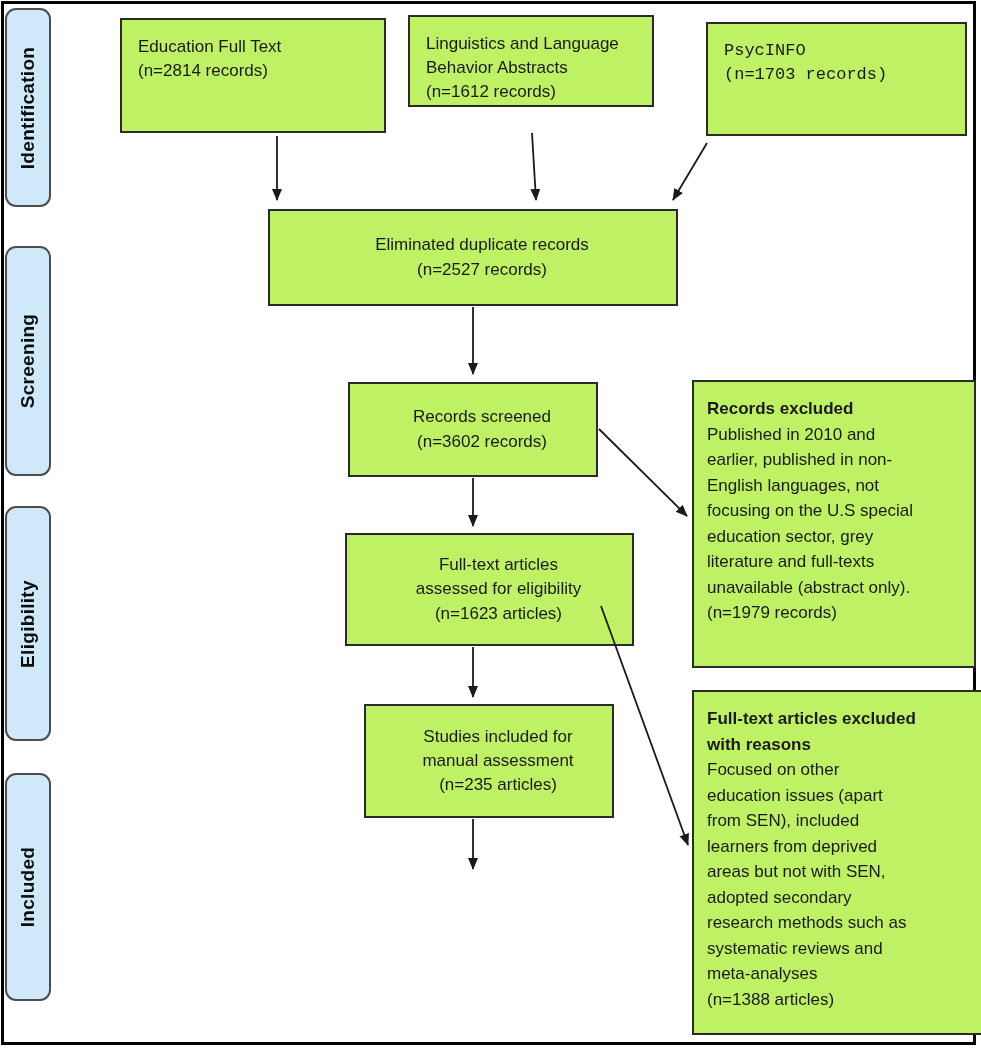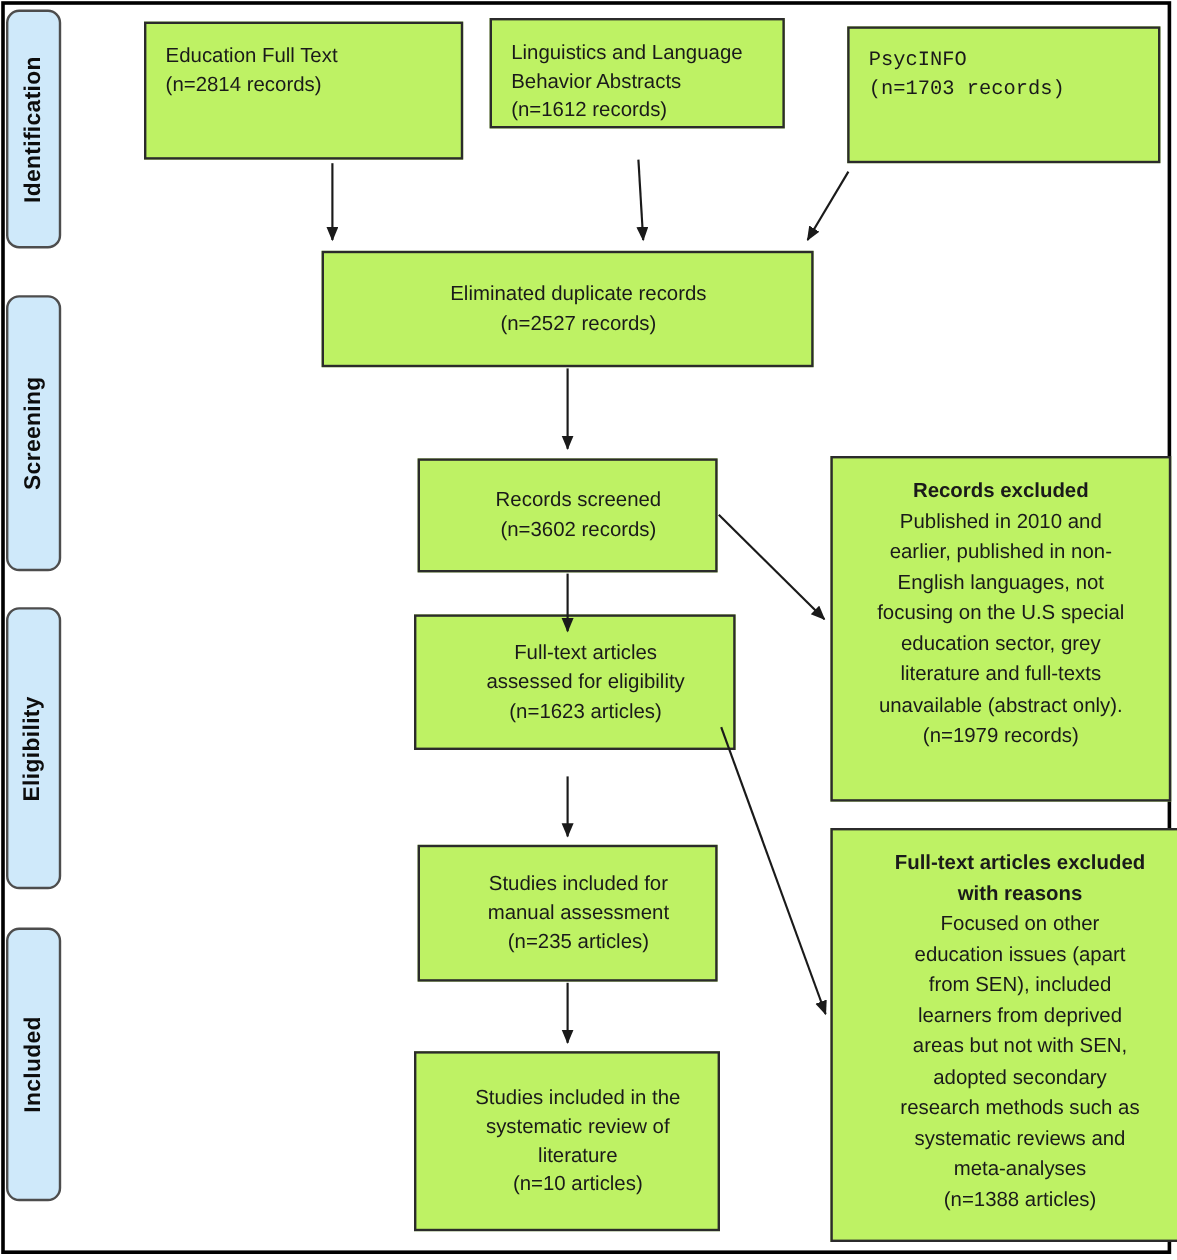--- a/index.html
+++ b/index.html
@@ -13,21 +13,21 @@
   .stage{position:absolute; left:5px; width:46px; background:var(--stage-fill);
          border:2.5px solid var(--stage-border); border-radius:11px;
          display:flex; align-items:center; justify-content:center;}
   .stage span{transform:rotate(-90deg); white-space:nowrap; font-weight:bold;
               font-size:19px; color:#0d0d0d; letter-spacing:.3px;}
   .fbox{position:absolute; background:#bef264; border:2px solid var(--box-border);
         font-size:17px; color:var(--text); line-height:1.42;}
   .fbox .txt{white-space:pre-line;}
   .fbox.left-top{padding:15px 16px; text-align:left;}
   .fbox.center{display:flex; align-items:center; justify-content:center; text-align:center;padding-left:18px;}
-  .fbox.note{padding:14px 13px; text-align:center; line-height:1.5; font-size:17px;}
+  .fbox.note{padding:14px 13px; text-align:left; line-height:1.5; font-size:17px;}
   .fbox.note .note-title{font-weight:bold; white-space:pre-line;}
   .fbox.note .note-body{white-space:pre-line;}
   svg.arrows{position:absolute; left:0; top:0; width:981px; height:1050px; pointer-events:none;}
   svg.arrows line{stroke:var(--arrow); stroke-width:1.8;}
 </style>
 </head>
 <body>
 
 <div class="canvas">
   <div class="frame"></div>
@@ -60,35 +60,29 @@
   </div>
 
   <div class="fbox center" style="left:268px; top:209px; width:410px; height:97px;">
     <span class="txt">Eliminated duplicate records
 (n=2527 records)</span>
   </div>
   <div class="fbox center" style="left:348px; top:382px; width:250px; height:95px;">
     <span class="txt">Records screened
 (n=3602 records)</span>
   </div>
-  <div class="fbox center" style="left:345px; top:512px; width:268px; height:113px;">
+  <div class="fbox center" style="left:345px; top:533px; width:289px; height:113px;">
     <span class="txt">Full-text articles
 assessed for eligibility
 (n=1623 articles)</span>
   </div>
-  <div class="fbox center" style="left:348px; top:704px; width:250px; height:114px;">
+  <div class="fbox center" style="left:364px; top:704px; width:250px; height:114px;">
     <span class="txt">Studies included for
 manual assessment
 (n=235 articles)</span>
-  </div>
-  <div class="fbox center" style="left:345px; top:876px; width:255px; height:150px;">
-    <span class="txt">Studies included in the
-systematic review of
-literature
-(n=10 articles)</span>
   </div>
 
   <div class="fbox note" style="left:692px; top:380px; width:284px; height:288px;">
     <div class="note-title">Records excluded</div>
     <div class="note-body">Published in 2010 and
 earlier, published in non-
 English languages, not
 focusing on the U.S special
 education sector, grey
 literature and full-texts

